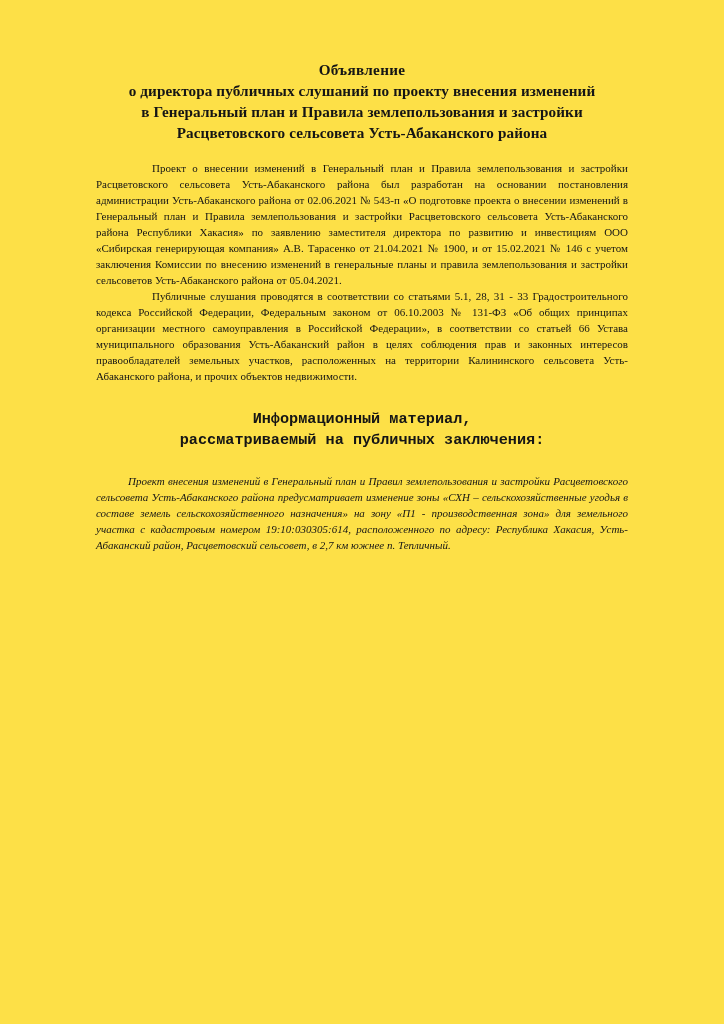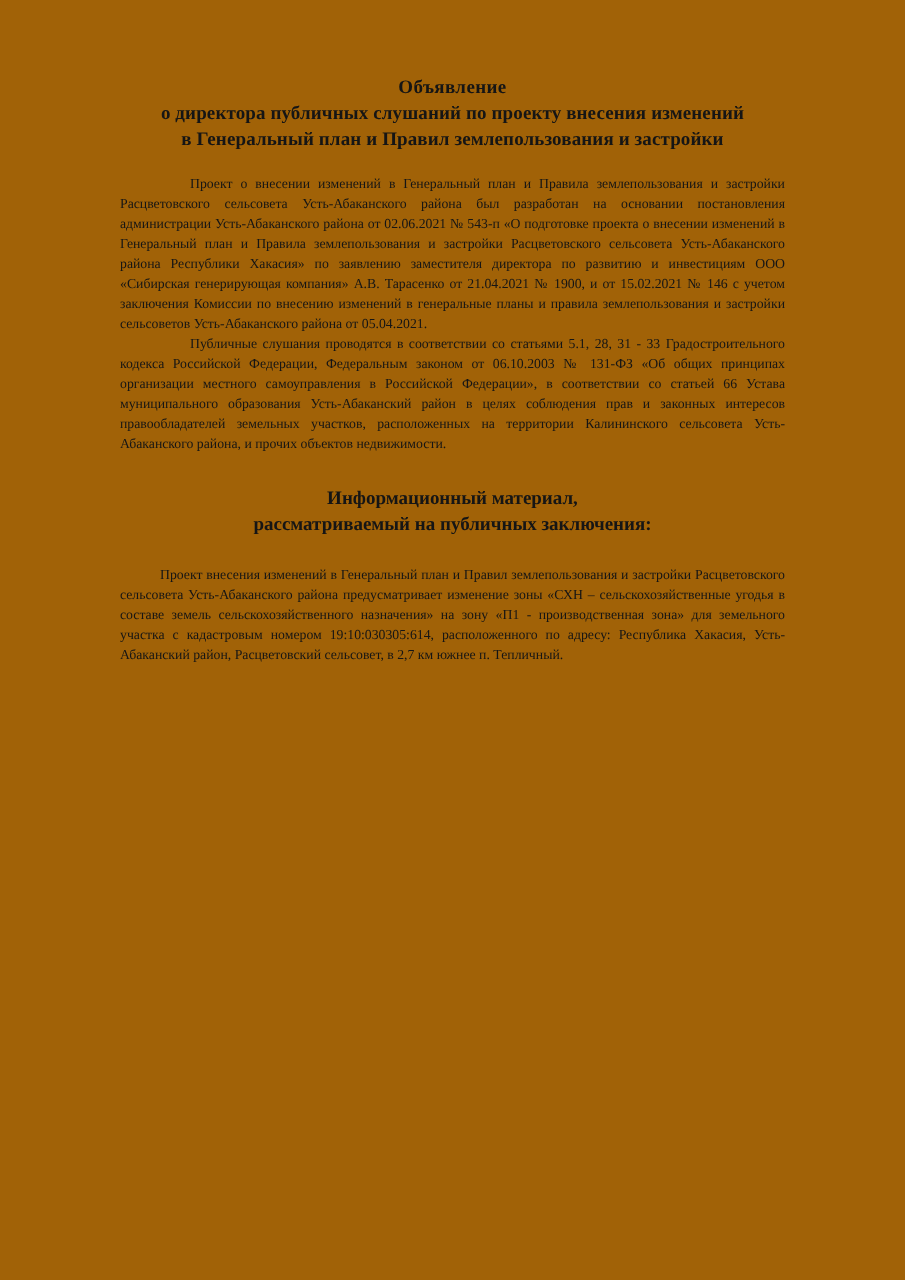--- a/index.html
+++ b/index.html
@@ -13,21 +13,21 @@
     font-family: "Liberation Serif", "DejaVu Serif", serif;
     color: #151515;
     -webkit-font-smoothing: antialiased;
   }
   .page {
     position: relative;
     width: 724px;
     height: 1024px;
     box-sizing: border-box;
     padding: 60px 48px 0 96px;
-    background: #a16207;
+    background: #fde047;
   }
   .doc-body {
     width: 532px;
   }
   .title-block {
     text-align: center;
     font-weight: bold;
     font-size: 15.2px;
     line-height: 1.38;
     margin: 0 0 16px 0;
@@ -47,44 +47,47 @@
     text-align: justify;
     text-justify: inter-word;
     text-indent: 42px;
     hyphens: none;
   }
   p.para.wide-indent {
     text-indent: 56px;
   }
   p.para.small-indent {
     text-indent: 32px;
+    font-style: italic;
   }
   .subhead {
     text-align: center;
     font-weight: bold;
     font-size: 15.2px;
     line-height: 1.4;
     margin: 25px 0 0 0;
+    font-family: Liberation Mono, monospace;
   }
   .subhead-line {
     display: block;
     white-space: nowrap;
   }
   .gap-before-last { height: 22px; }
 </style>
 </head>
 <body>
 
 <div class="page">
   <div class="doc-body">
 
     <div class="title-block">
       <span class="title-line lead">Объявление</span>
       <span class="title-line">о директора публичных слушаний по проекту внесения изменений</span>
-      <span class="title-line">в Генеральный план и Правил землепользования и застройки</span>
+      <span class="title-line">в Генеральный план и Правила землепользования и застройки</span>
+      <span class="title-line">Расцветовского сельсовета Усть-Абаканского района</span>
     </div>
 
     <p class="para wide-indent">Проект о внесении изменений в Генеральный план и Правила землепользования и застройки Расцветовского сельсовета Усть-Абаканского района был разработан на основании постановления администрации Усть-Абаканского района от 02.06.2021 № 543-п «О подготовке проекта о внесении изменений в Генеральный план и Правила землепользования и застройки Расцветовского сельсовета Усть-Абаканского района Республики Хакасия» по заявлению заместителя директора по развитию и инвестициям ООО «Сибирская генерирующая компания» А.В. Тарасенко от 21.04.2021 № 1900, и от 15.02.2021 № 146 с учетом заключения Комиссии по внесению изменений в генеральные планы и правила землепользования и застройки сельсоветов Усть-Абаканского района от 05.04.2021.</p>
 
     <p class="para wide-indent">Публичные слушания проводятся в соответствии со статьями 5.1, 28, 31 - 33 Градостроительного кодекса Российской Федерации, Федеральным законом от 06.10.2003 № 131-ФЗ «Об общих принципах организации местного самоуправления в Российской Федерации», в соответствии со статьей 66 Устава муниципального образования Усть-Абаканский район в целях соблюдения прав и законных интересов правообладателей земельных участков, расположенных на территории Калининского сельсовета Усть-Абаканского района, и прочих объектов недвижимости.</p>
 
     <div class="subhead">
       <span class="subhead-line">Информационный материал,</span>
       <span class="subhead-line">рассматриваемый на публичных заключения:</span>
     </div>

